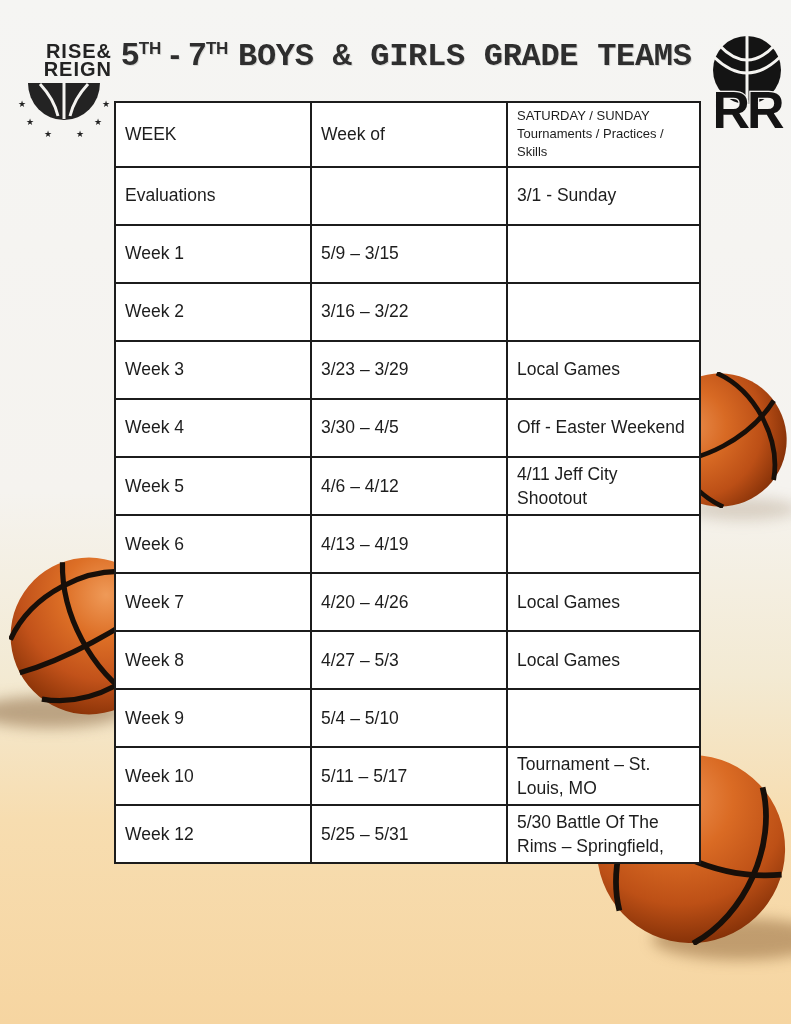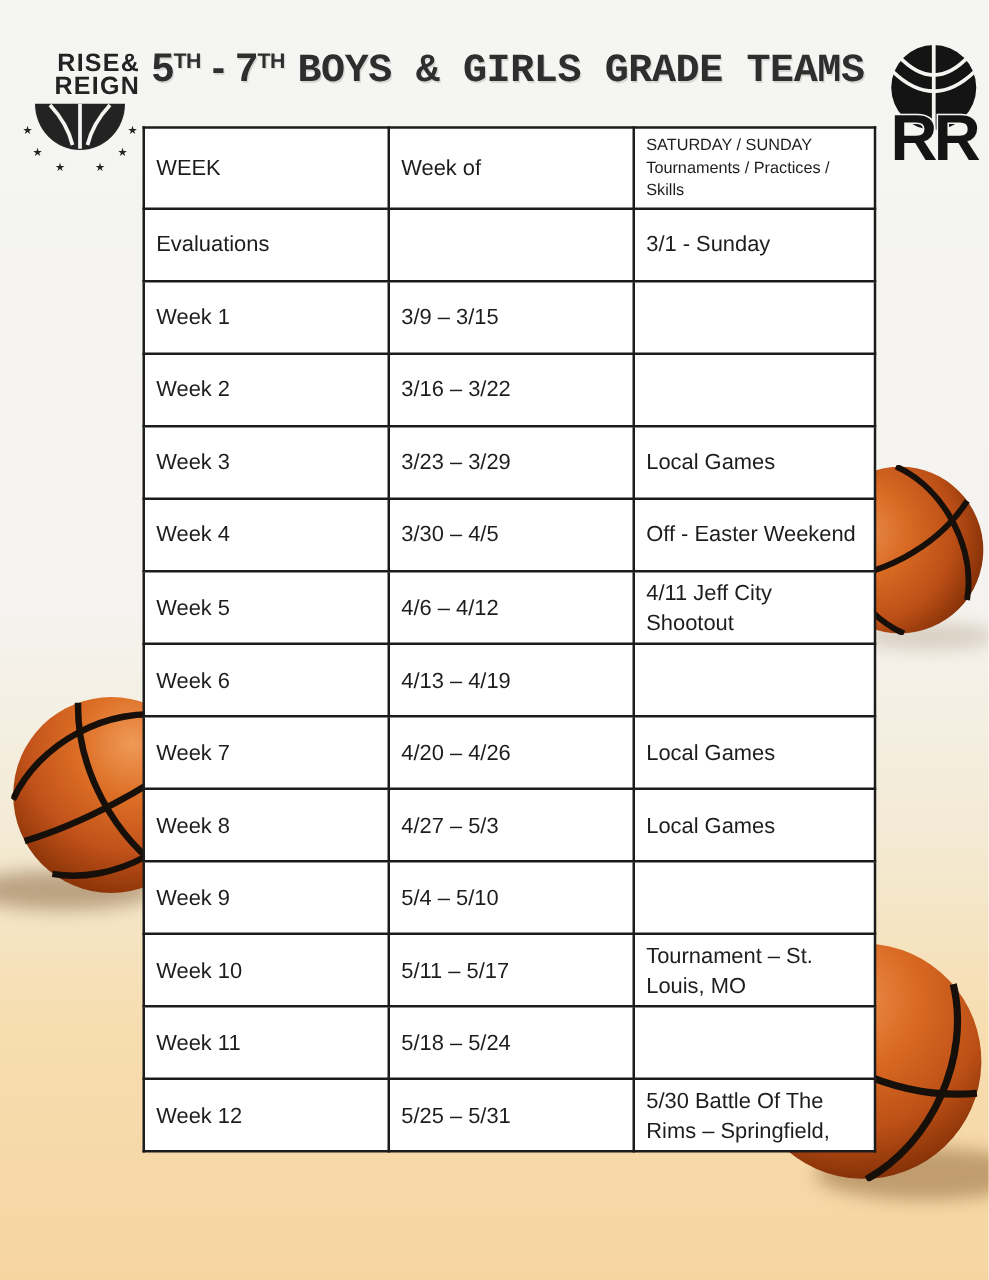--- a/index.html
+++ b/index.html
@@ -166,21 +166,21 @@
       </tr>
     </thead>
     <tbody id="tbody">
         <tr>
           <td>Evaluations</td>
           <td></td>
           <td>3/1 - Sunday</td>
         </tr>
         <tr>
           <td>Week 1</td>
-          <td>3/9 – 3/15</td>
+          <td>5/9 – 3/15</td>
           <td></td>
         </tr>
         <tr>
           <td>Week 2</td>
           <td>3/16 – 3/22</td>
           <td></td>
         </tr>
         <tr>
           <td>Week 3</td>
           <td>3/23 – 3/29</td>
@@ -215,25 +215,20 @@
           <td>Week 9</td>
           <td>5/4 – 5/10</td>
           <td></td>
         </tr>
         <tr>
           <td>Week 10</td>
           <td>5/11 – 5/17</td>
           <td>Tournament – St. Louis, MO</td>
         </tr>
         <tr>
-          <td>Week 11</td>
-          <td>5/18 – 5/24</td>
-          <td></td>
-        </tr>
-        <tr>
           <td>Week 12</td>
           <td>5/25 – 5/31</td>
           <td>5/30 Battle Of The Rims – Springfield,</td>
         </tr>
       </tbody>
   </table>
 
 </div>
 
 </body></html>

